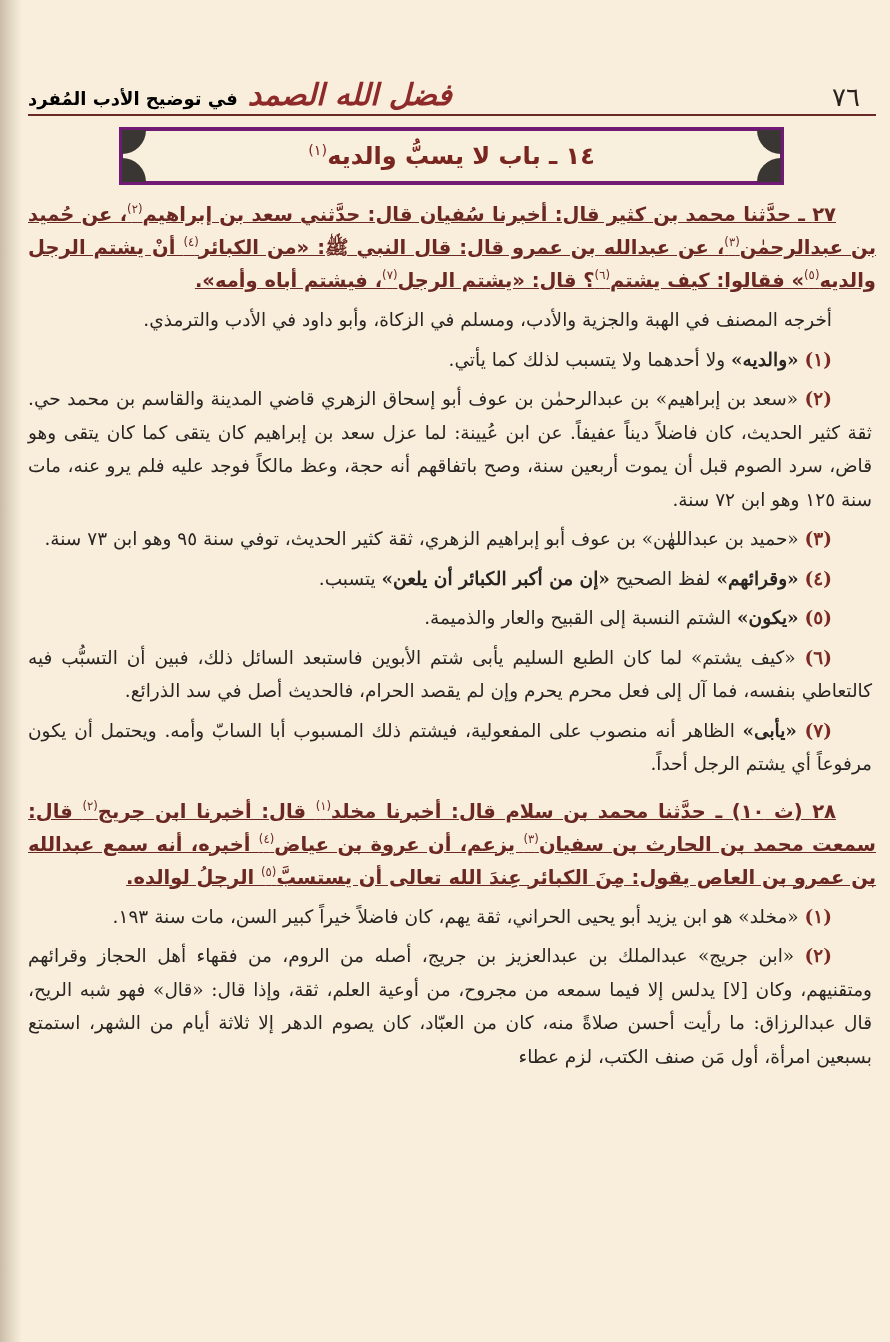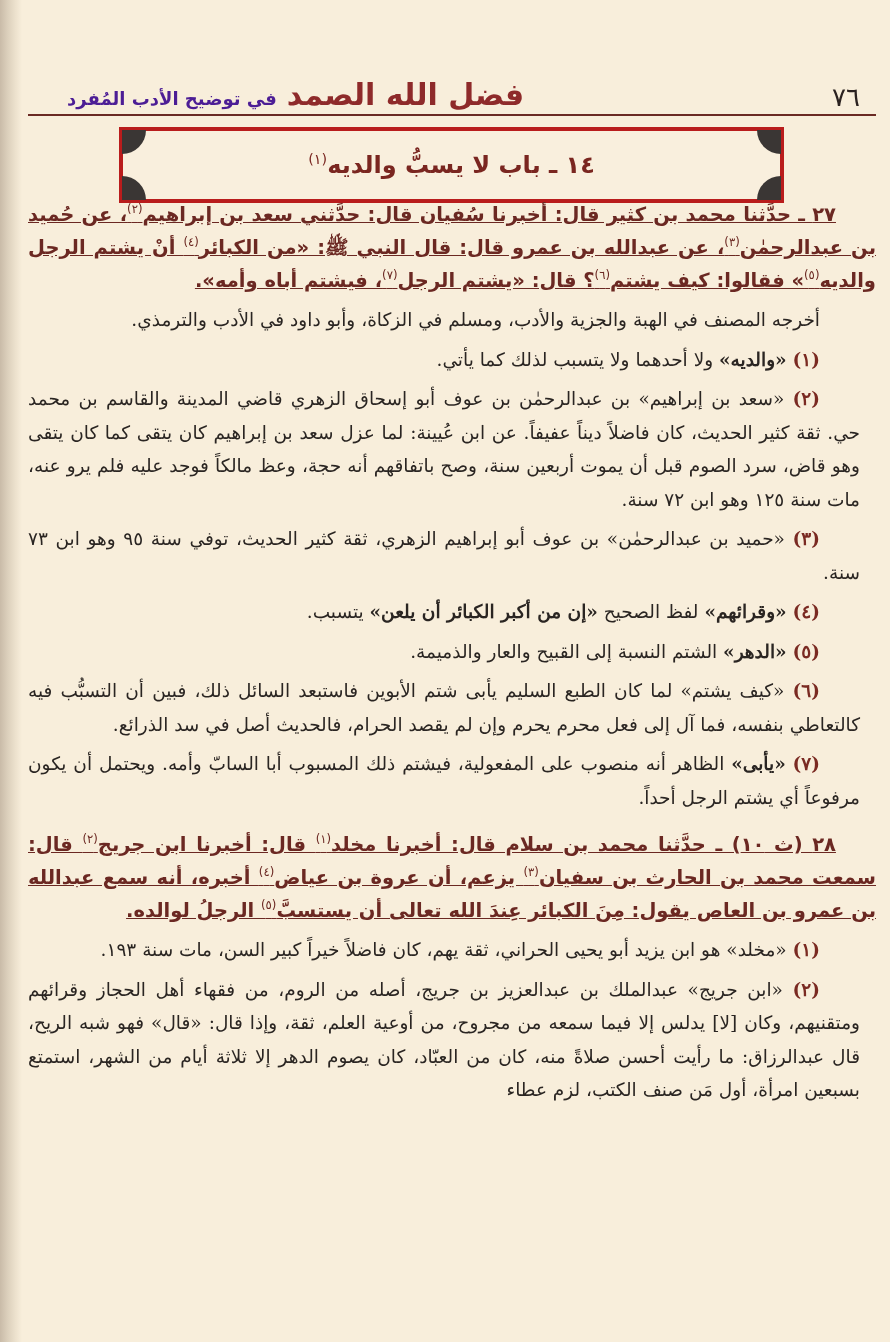--- a/index.html
+++ b/index.html
@@ -26,33 +26,34 @@
   .page-number {
     font-family: "DejaVu Sans", sans-serif; font-size: 26px; color: #2b2220;
     margin-right: 16px; line-height: 30px;
   }
   .book-title {
     display: flex; align-items: flex-end; gap: 10px; direction: rtl;
   }
   .book-logo {
     font-family: "DejaVu Sans", sans-serif; font-weight: bold; font-size: 30px;
     color: #8e2a2a; line-height: 34px; letter-spacing: -1px;
+    font-style: italic;
   }
   .book-subtitle {
     font-family: "DejaVu Sans", sans-serif; font-weight: bold; font-size: 18px;
-    color: #4c1d95; line-height: 26px; margin-left: 39px;
+    color: #000000; line-height: 26px;
   }
   .header-rule {
     position: absolute; top: 114px; left: 6px; right: 0; height: 2px;
     background: #6a2a24;
   }
   
   .chapter-box {
-    position: absolute; top: 127px; left: 97px; width: 665px; height: 76px;
-    border: 4px solid #b91c1c; box-sizing: border-box;
+    position: absolute; top: 127px; left: 97px; width: 665px; height: 58px;
+    border: 4px solid #701a75; box-sizing: border-box;
     background: #f9efdd;
     display: flex; align-items: center; justify-content: center;
   }
   .chapter-box .corner {
     position: absolute; width: 24px; height: 24px; background: #3a3634;
   }
   .chapter-box .c-tl { top: -1px; left: -1px; border-bottom-right-radius: 24px; }
   .chapter-box .c-bl { bottom: -1px; left: -1px; border-top-right-radius: 24px; }
   .chapter-box .c-tr { top: -1px; right: -1px; border-bottom-left-radius: 24px; }
   .chapter-box .c-br { bottom: -1px; right: -1px; border-top-left-radius: 24px; }
@@ -68,21 +69,21 @@
   }
   .hadith {
     font-family: "DejaVu Sans", sans-serif; font-weight: bold; font-size: 19.5px;
     color: #6b2822; line-height: 33px; margin: 0;
     text-align-last: right;
     text-decoration: underline;
   }
   .hadith .indent { display: inline-block; width: 40px; }
   .note {
     font-family: "DejaVu Serif", serif; font-size: 18.5px; color: #2a2522;
-    line-height: 33.5px; margin: 6px 16px 0 0; text-align-last: right;
+    line-height: 33.5px; margin: 6px 4px 0 0; text-align-last: right;
     text-indent: 40px;
   }
   .note .num { color: #7a2a22; font-weight: bold; }
   .note b, .para b { font-weight: bold; }
   .h2-gap { margin-top: 14px; }
 </style>
 </head>
 <body>
 
 <div class="spine"></div>
@@ -109,25 +110,25 @@
   <div class="content">
 
     <p class="hadith"><span class="indent"></span><span>٢٧ ـ حدَّثنا محمد بن كثير قال: أخبرنا سُفيان قال: حدَّثني سعد بن إبراهيم</span><sup>(٢)</sup><span>، عن حُميد بن عبدالرحمٰن</span><sup>(٣)</sup><span>، عن عبدالله بن عمرو قال: قال النبي ﷺ: «من الكبائر</span><sup>(٤)</sup><span> أنْ يشتم الرجل والديه</span><sup>(٥)</sup><span>» فقالوا: كيف يشتم</span><sup>(٦)</sup><span>؟ قال: «يشتم الرجل</span><sup>(٧)</sup><span>، فيشتم أباه وأمه».</span></p>
 
     <p class="note">أخرجه المصنف في الهبة والجزية والأدب، ومسلم في الزكاة، وأبو داود في الأدب والترمذي.</p>
 
     <p class="note"><span class="num">(١)</span> <b>«والديه»</b><span> ولا أحدهما ولا يتسبب لذلك كما يأتي.</span></p>
 
     <p class="note"><span class="num">(٢)</span> <span>«سعد بن إبراهيم»</span><span> بن عبدالرحمٰن بن عوف أبو إسحاق الزهري قاضي المدينة والقاسم بن محمد حي. ثقة كثير الحديث، كان فاضلاً ديناً عفيفاً. عن ابن عُيينة: لما عزل سعد بن إبراهيم كان يتقى كما كان يتقى وهو قاض، سرد الصوم قبل أن يموت أربعين سنة، وصح باتفاقهم أنه حجة، وعظ مالكاً فوجد عليه فلم يرو عنه، مات سنة ١٢٥ وهو ابن ٧٢ سنة.</span></p>
 
-    <p class="note"><span class="num">(٣)</span> <span>«حميد بن عبدالرحمٰن»</span><span> بن عوف أبو إبراهيم الزهري، ثقة كثير الحديث، توفي سنة ٩٥ وهو ابن ٧٣ سنة.</span></p>
+    <p class="note"><span class="num">(٣)</span> <span>«حميد بن عبداللهٰن»</span><span> بن عوف أبو إبراهيم الزهري، ثقة كثير الحديث، توفي سنة ٩٥ وهو ابن ٧٣ سنة.</span></p>
 
     <p class="note"><span class="num">(٤)</span> <b>«وقرائهم»</b><span> لفظ الصحيح </span><b>«إن من أكبر الكبائر أن يلعن»</b><span> يتسبب.</span></p>
 
-    <p class="note"><span class="num">(٥)</span> <b>«الدهر»</b><span> الشتم النسبة إلى القبيح والعار والذميمة.</span></p>
+    <p class="note"><span class="num">(٥)</span> <b>«يكون»</b><span> الشتم النسبة إلى القبيح والعار والذميمة.</span></p>
 
     <p class="note"><span class="num">(٦)</span> <span>«كيف يشتم»</span><span> لما كان الطبع السليم يأبى شتم الأبوين فاستبعد السائل ذلك، فبين أن التسبُّب فيه كالتعاطي بنفسه، فما آل إلى فعل محرم يحرم وإن لم يقصد الحرام، فالحديث أصل في سد الذرائع.</span></p>
 
     <p class="note"><span class="num">(٧)</span> <b>«يأبى»</b><span> الظاهر أنه منصوب على المفعولية، فيشتم ذلك المسبوب أبا السابّ وأمه. ويحتمل أن يكون مرفوعاً أي يشتم الرجل أحداً.</span></p>
 
     <p class="hadith h2-gap"><span class="indent"></span><span>٢٨ (ث ١٠) ـ حدَّثنا محمد بن سلام قال: أخبرنا مخلد</span><sup>(١)</sup><span> قال: أخبرنا ابن جريج</span><sup>(٢)</sup><span> قال: سمعت محمد بن الحارث بن سفيان</span><sup>(٣)</sup><span> يزعم، أن عروة بن عياض</span><sup>(٤)</sup><span> أخبره، أنه سمع عبدالله بن عمرو بن العاص يقول: مِنَ الكبائر عِندَ الله تعالى أن يستسبَّ</span><sup>(٥)</sup><span> الرجلُ لوالده.</span></p>
 
     <p class="note"><span class="num">(١)</span> <span>«مخلد»</span><span> هو ابن يزيد أبو يحيى الحراني، ثقة يهم، كان فاضلاً خيراً كبير السن، مات سنة ١٩٣.</span></p>
 
     <p class="note"><span class="num">(٢)</span> <span>«ابن جريج»</span><span> عبدالملك بن عبدالعزيز بن جريج، أصله من الروم، من فقهاء أهل الحجاز وقرائهم ومتقنيهم، وكان [لا] يدلس إلا فيما سمعه من مجروح، من أوعية العلم، ثقة، وإذا قال: «قال» فهو شبه الريح، قال عبدالرزاق: ما رأيت أحسن صلاةً منه، كان من العبّاد، كان يصوم الدهر إلا ثلاثة أيام من الشهر، استمتع بسبعين امرأة، أول مَن صنف الكتب، لزم عطاء</span></p>

